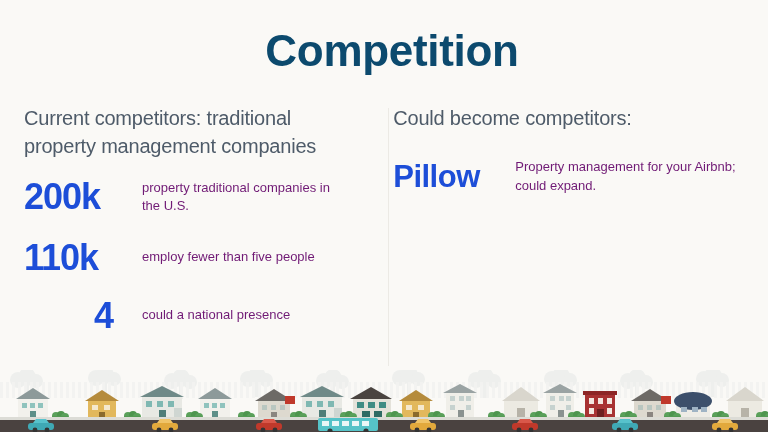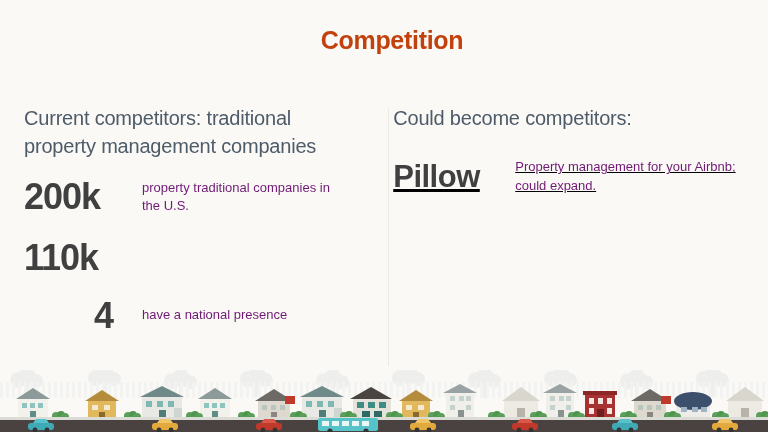--- a/index.html
+++ b/index.html
@@ -9,23 +9,23 @@
     font-family:"Liberation Sans", sans-serif;
     position:relative;
   }
   .slide { position:absolute; inset:0; }
 
   
   .title {
     position:absolute;
     top:26px; left:0; right:0;
     text-align:center;
-    font-size:25px;
+    font-size:44px;
     font-weight:bold;
-    color:#c2410c;
+    color:#0c4a6e;
     letter-spacing:-0.3px;
     padding-left:16px;
   }
 
   
   .columns {
     position:absolute;
     top:104px; left:0; right:12px;
     height:266px;
     display:flex;
@@ -51,21 +51,21 @@
   .col-left .col-head { margin-bottom:18px; }
   .col-right .col-head { margin-bottom:26px; }
 
   
   .stat {
     display:flex;
     align-items:center;
     margin-bottom:16px;
   }
   .stat-value {
-    color:#404040;
+    color:#1d4ed8;
     font-weight:bold;
     font-size:36px;
     line-height:1;
     letter-spacing:-1px;
     flex:0 0 auto;
   }
   .stat-desc {
     font-size:13px;
     line-height:1.42;
     color:#701a75;
@@ -78,21 +78,21 @@
   .col-left .stat-row-1 .stat-value { width:118px; }
   .col-left .stat-row-2 { margin-top:22px; padding-left:70px; }
   .col-left .stat-row-2 .stat-value { width:48px; }
 
   
   .col-right .stat-value {
     width:122px;
     font-size:31px;
     letter-spacing:-0.5px;
   }
-  .col-right .stat-row-0 { margin-bottom:30px;text-decoration:underline; }
+  .col-right .stat-row-0 { margin-bottom:30px; }
 
   
   .scene {
     position:absolute;
     left:0; right:0; bottom:0;
     height:62px;
     overflow:hidden;
   }
   .scene svg { display:block; width:768px; height:62px; }
 </style>
@@ -110,25 +110,26 @@
     <div class="col col-left">
       <div class="col-head">Current competitors: traditional property management companies</div>
 
       <div class="stat stat-row-0">
         <div class="stat-value">200k</div>
         <div class="stat-desc">property traditional companies in the U.S.</div>
       </div>
 
       <div class="stat stat-row-1">
         <div class="stat-value">110k</div>
+        <div class="stat-desc">employ fewer than five people</div>
       </div>
 
       <div class="stat stat-row-2">
         <div class="stat-value">4</div>
-        <div class="stat-desc">have a national presence</div>
+        <div class="stat-desc">could a national presence</div>
       </div>
     </div>
 
     <div class="col col-right">
       <div class="col-head">Could become competitors:</div>
 
       <div class="stat stat-row-0">
         <div class="stat-value">Pillow</div>
         <div class="stat-desc">Property management for your Airbnb; could expand.</div>
       </div>

